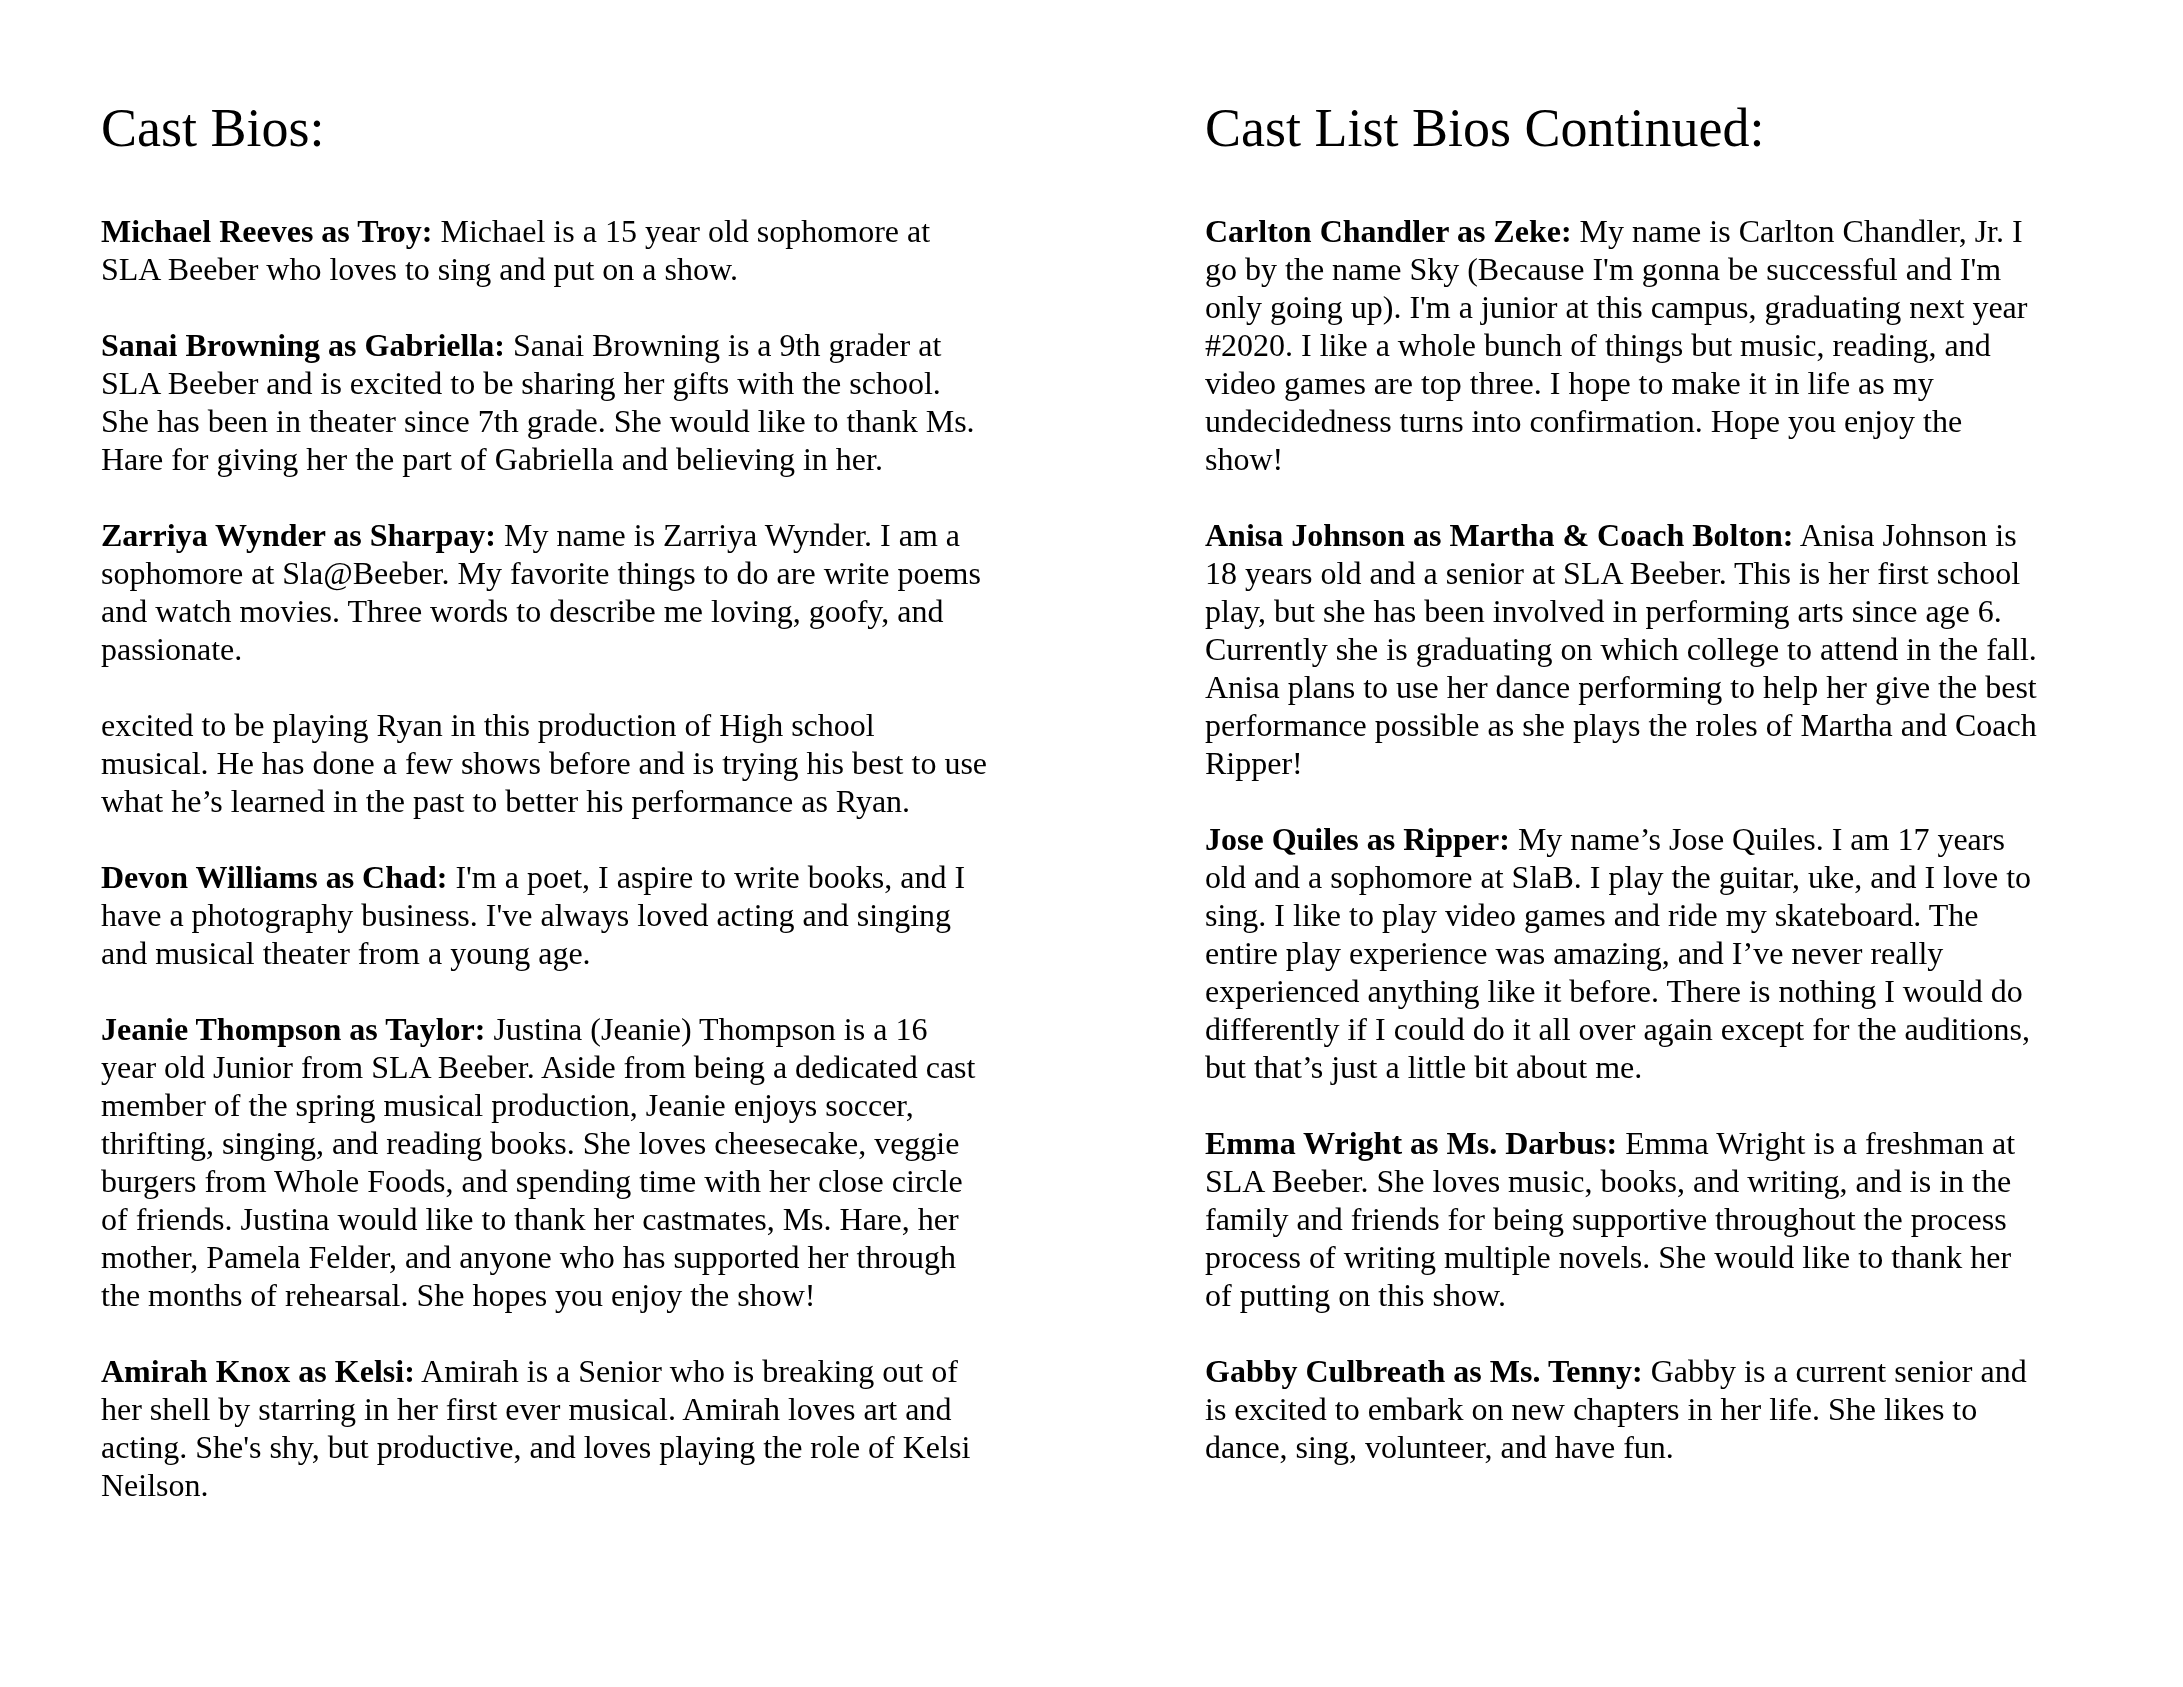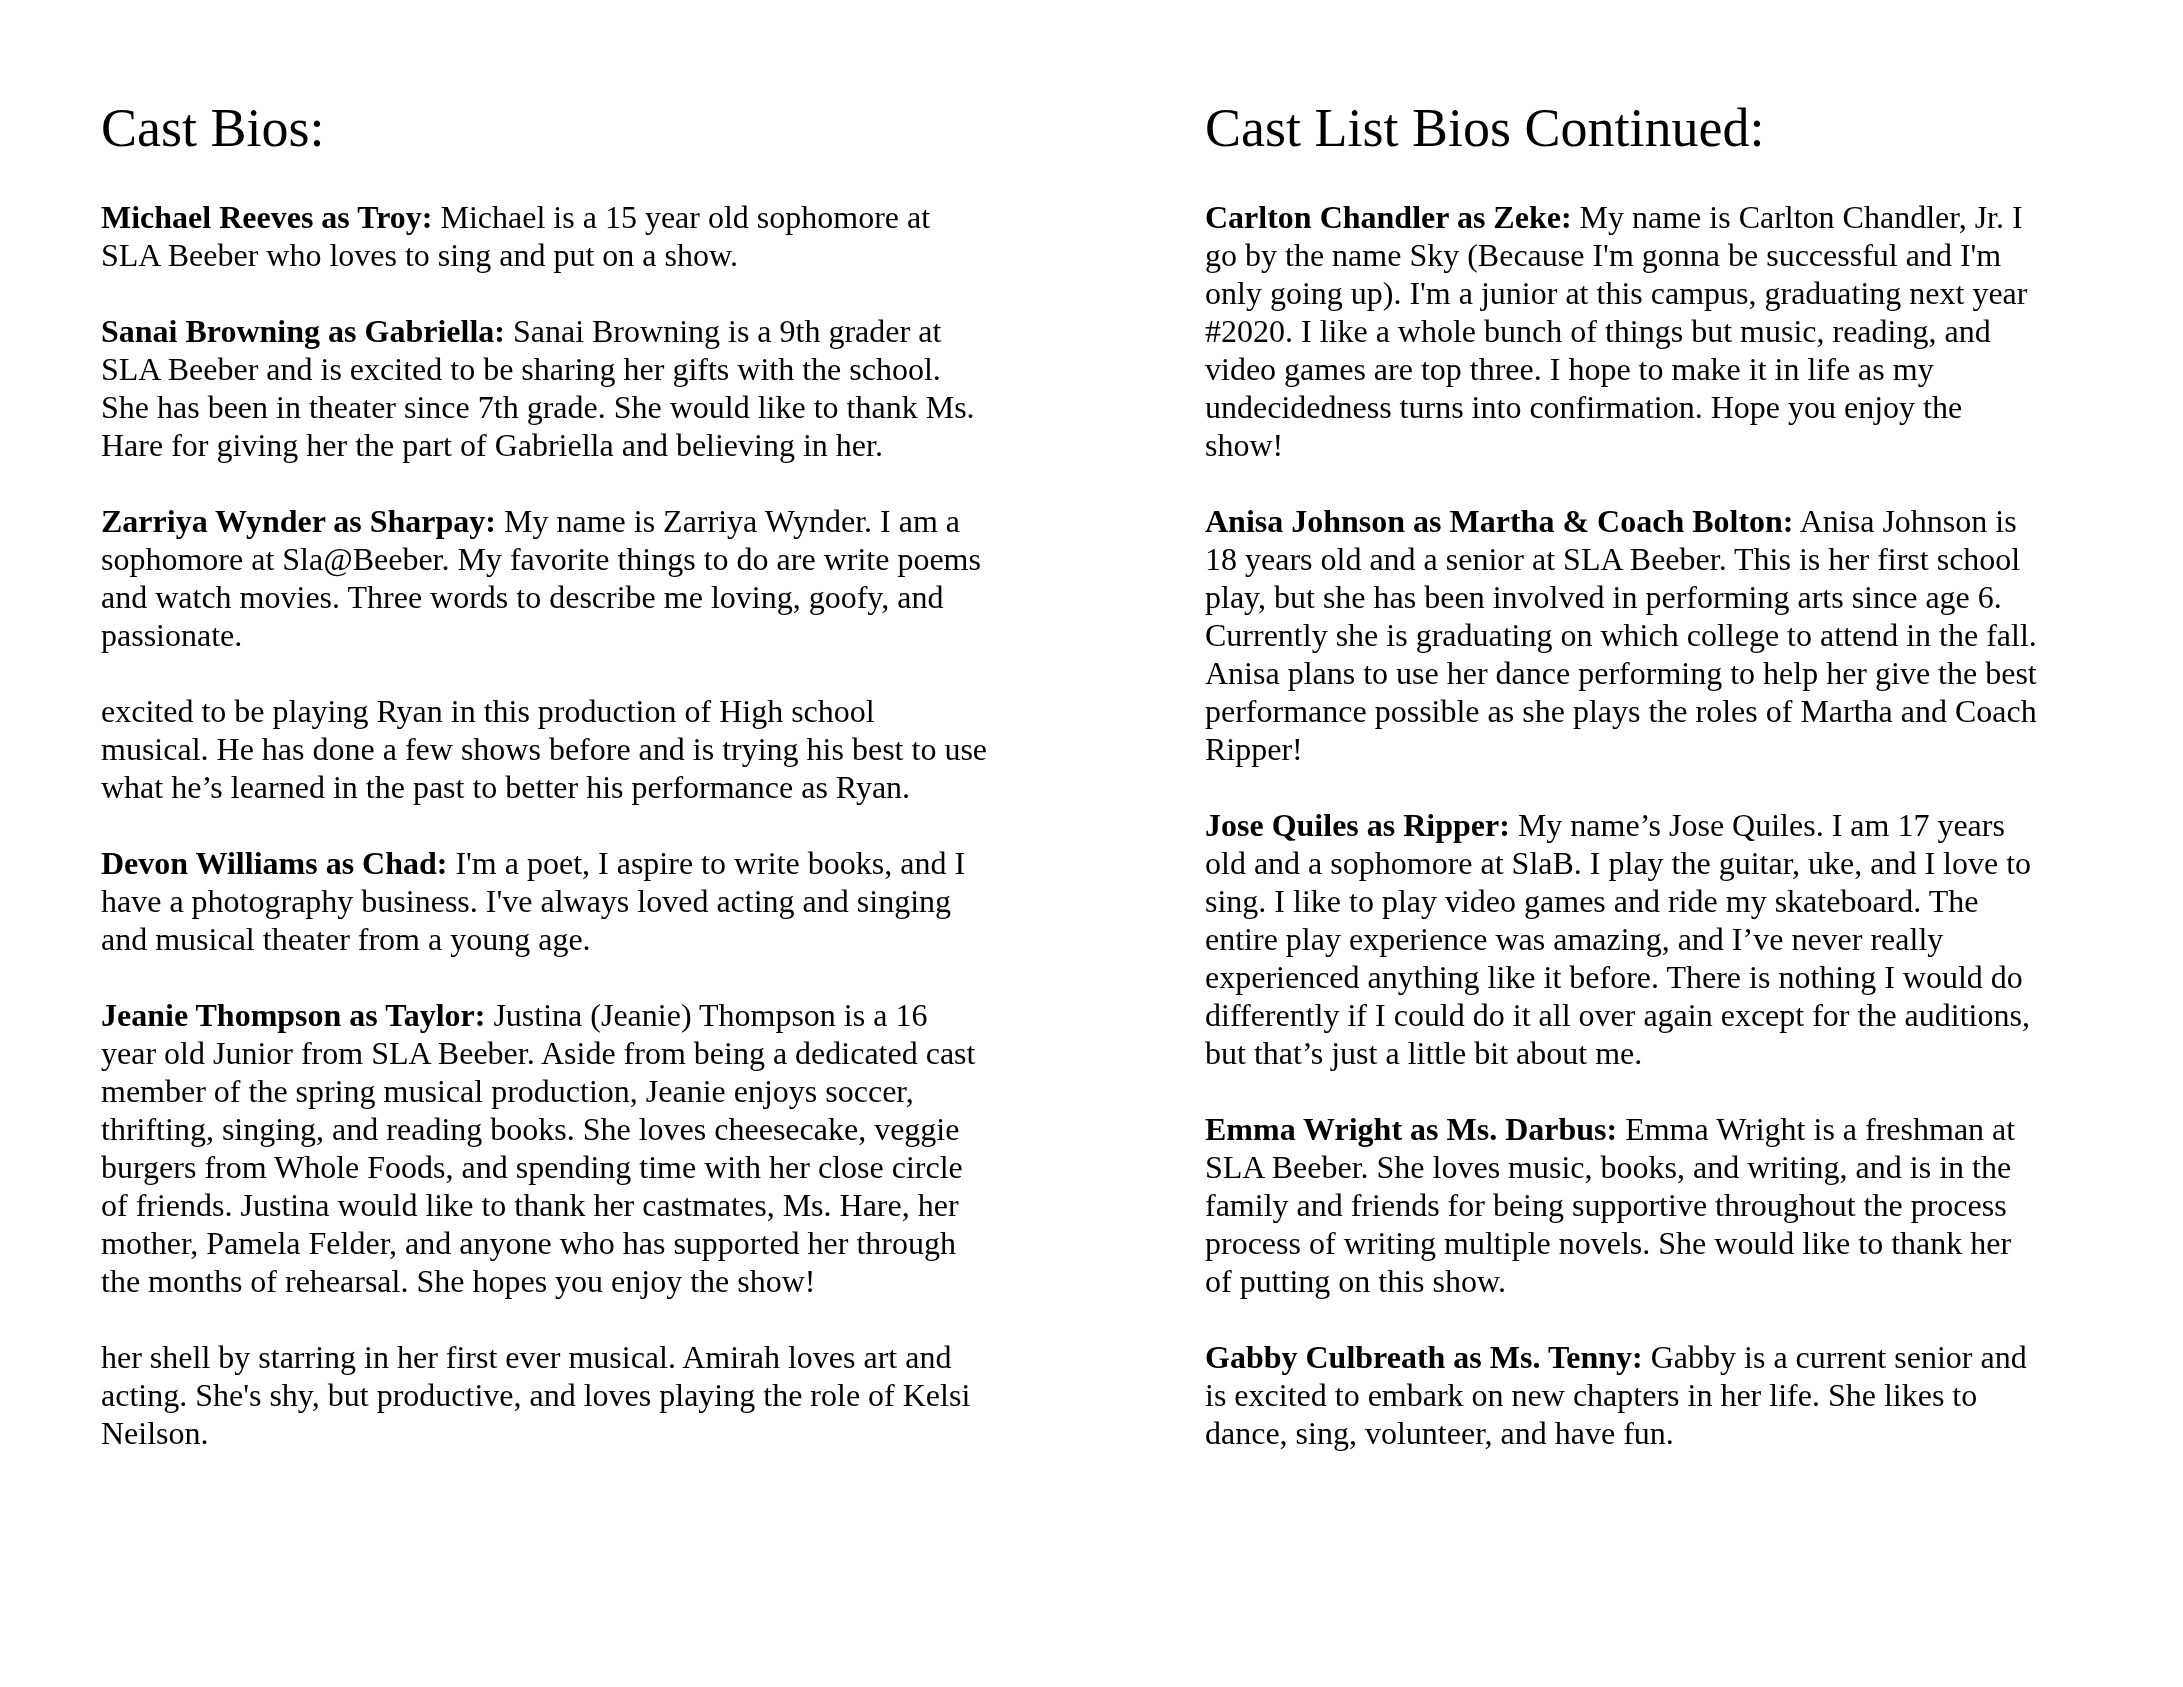--- a/index.html
+++ b/index.html
@@ -3,21 +3,21 @@
 <meta charset="utf-8">
 <style>
   html, body { margin: 0; padding: 0; background: #ffffff; }
   body { width: 2183px; height: 1687px; position: relative; overflow: hidden; }
   .page { position: absolute; top: 0; width: 992px; color: #000000;
           font-family: "Liberation Serif", "DejaVu Serif", serif; }
   .page.left { left: 101px; }
   .page.right { left: 1205px; }
   .heading { position: absolute; top: 95px; left: 0; margin: 0;
              font-size: 54px; font-weight: normal; line-height: 66px; white-space: nowrap; }
-  .bios { position: absolute; top: 198px; left: 0; }
+  .bios { position: absolute; top: 212px; left: 0; }
   .bio { margin: 0 0 38px 0; }
   .line { display: block; font-size: 32px; line-height: 38px; height: 38px; white-space: nowrap; }
   .name { font-weight: bold; }
 </style>
 </head>
 <body>
 
 <div class="page left">
   <h1 class="heading">Cast Bios:</h1>
   <div class="bios">
@@ -51,20 +51,21 @@
         <span class="line"><span class="name">Jeanie Thompson as Taylor:</span><span> Justina (Jeanie) Thompson is a 16</span></span>
         <span class="line"><span>year old Junior from SLA Beeber. Aside from being a dedicated cast</span></span>
         <span class="line"><span>member of the spring musical production, Jeanie enjoys soccer,</span></span>
         <span class="line"><span>thrifting, singing, and reading books. She loves cheesecake, veggie</span></span>
         <span class="line"><span>burgers from Whole Foods, and spending time with her close circle</span></span>
         <span class="line"><span>of friends. Justina would like to thank her castmates, Ms. Hare, her</span></span>
         <span class="line"><span>mother, Pamela Felder, and anyone who has supported her through</span></span>
         <span class="line"><span>the months of rehearsal. She hopes you enjoy the show!</span></span>
       </div>
       <div class="bio">
+        <span class="line"><span class="name">Amirah Knox as Kelsi:</span><span> Amirah is a Senior who is breaking out of</span></span>
         <span class="line"><span>her shell by starring in her first ever musical. Amirah loves art and</span></span>
         <span class="line"><span>acting. She's shy, but productive, and loves playing the role of Kelsi</span></span>
         <span class="line"><span>Neilson.</span></span>
       </div>
     </div>
 </div>
 
 <div class="page right">
   <h1 class="heading">Cast List Bios Continued:</h1>
   <div class="bios">

